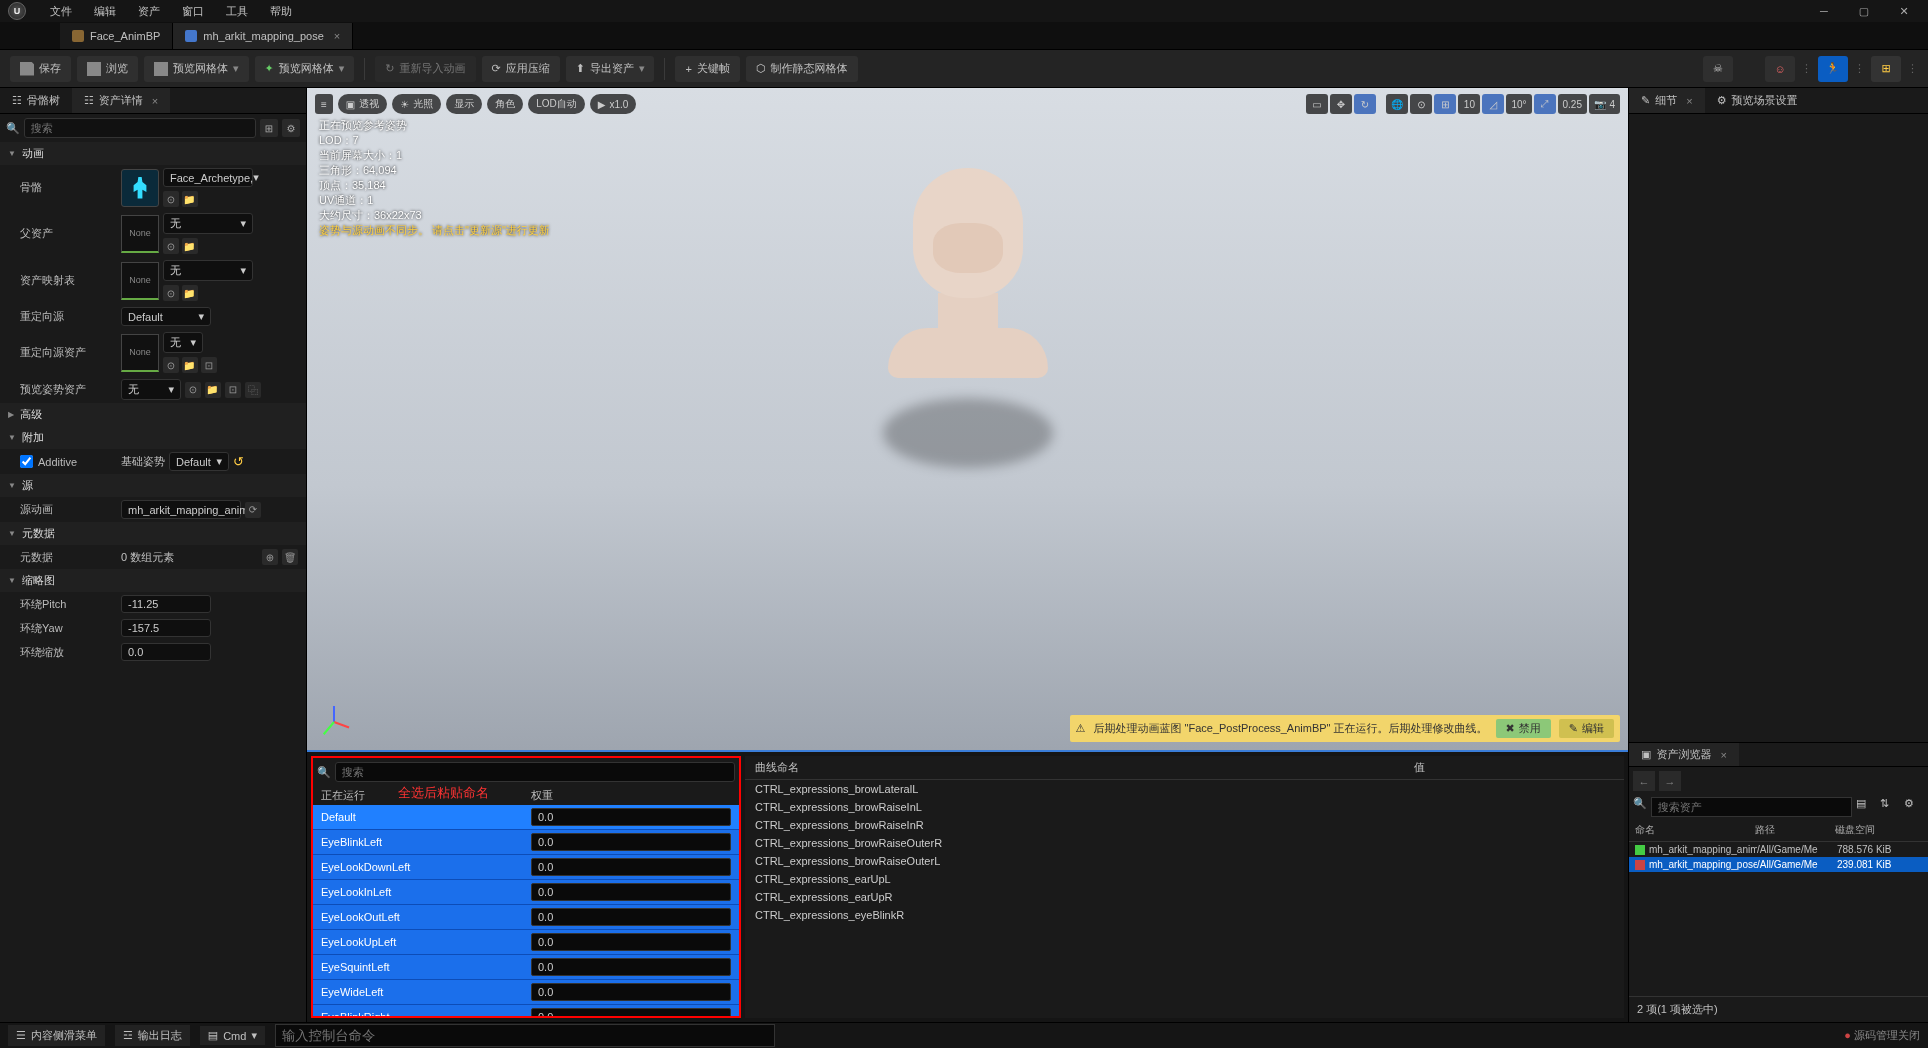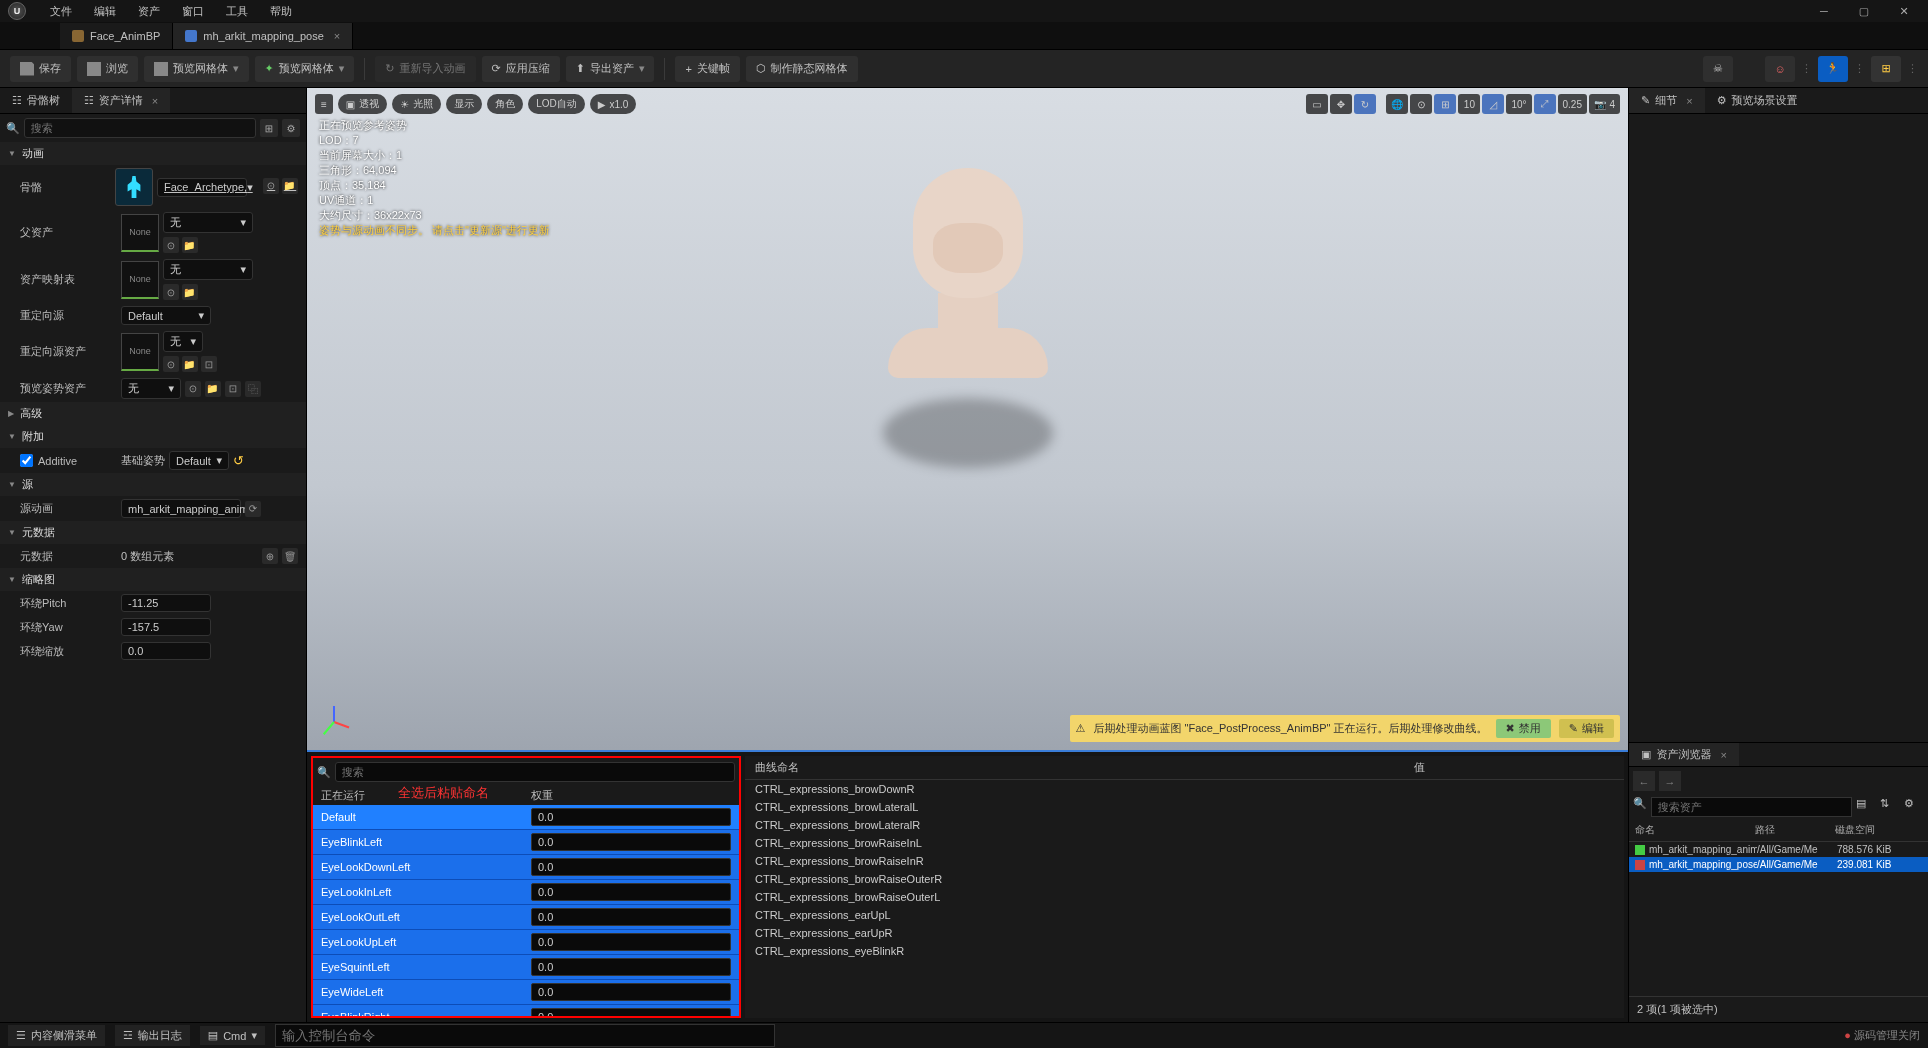--- a/index.html
+++ b/index.html
@@ -242,21 +242,21 @@
       <div class="section-hdr">
           <span class="arw">▼</span>
           <span>动画</span>
         </div>
       <div class="prow">
         <div class="lbl">骨骼</div>
         <div class="val">
           <div class="thumb">
               <div class="sil"></div>
             </div>
-          <div style="display:flex;flex-direction:row;gap:16px;text-decoration:underline;">
+          <div style="display:flex;flex-direction:column;gap:4px;">
             <div class="dd">
                 <span>Face_Archetype,</span>
                 <span>▾</span>
               </div>
             <div style="display:flex;gap:3px">
                 <div class="miniic">⊙</div>
                 <div class="miniic">📁</div>
               </div>
           </div>
         </div>
@@ -546,23 +546,21 @@
               </div>
             </div>
           </div>
       </div>
       <div class="bpanel curves">
         <div class="curvehdr">
           <div class="ch1">曲线命名</div>
           <div class="ch2">值</div>
         </div>
         <div class="blist" id="curvelist">
-            <div class="curverow">CTRL_expressions_browDownR</div>
             <div class="curverow">CTRL_expressions_browLateralL</div>
-            <div class="curverow">CTRL_expressions_browLateralR</div>
             <div class="curverow">CTRL_expressions_browRaiseInL</div>
             <div class="curverow">CTRL_expressions_browRaiseInR</div>
             <div class="curverow">CTRL_expressions_browRaiseOuterR</div>
             <div class="curverow">CTRL_expressions_browRaiseOuterL</div>
             <div class="curverow">CTRL_expressions_earUpL</div>
             <div class="curverow">CTRL_expressions_earUpR</div>
             <div class="curverow">CTRL_expressions_eyeBlinkR</div>
           </div>
       </div>
     </div>

